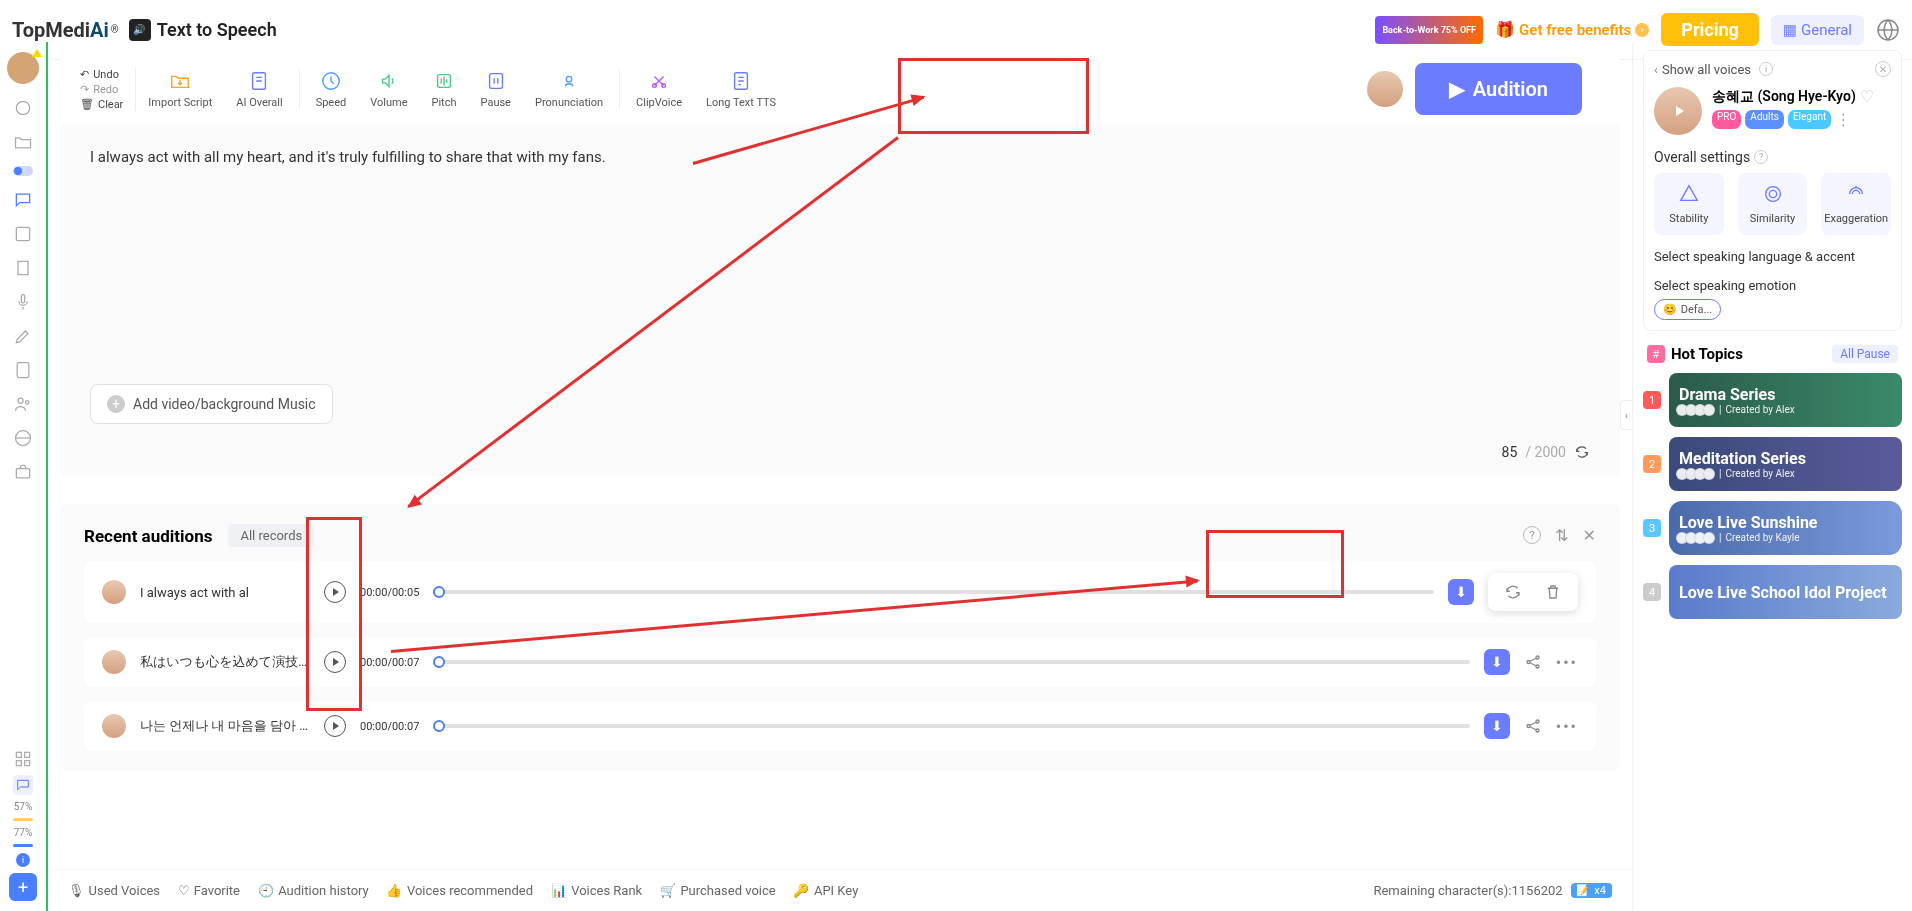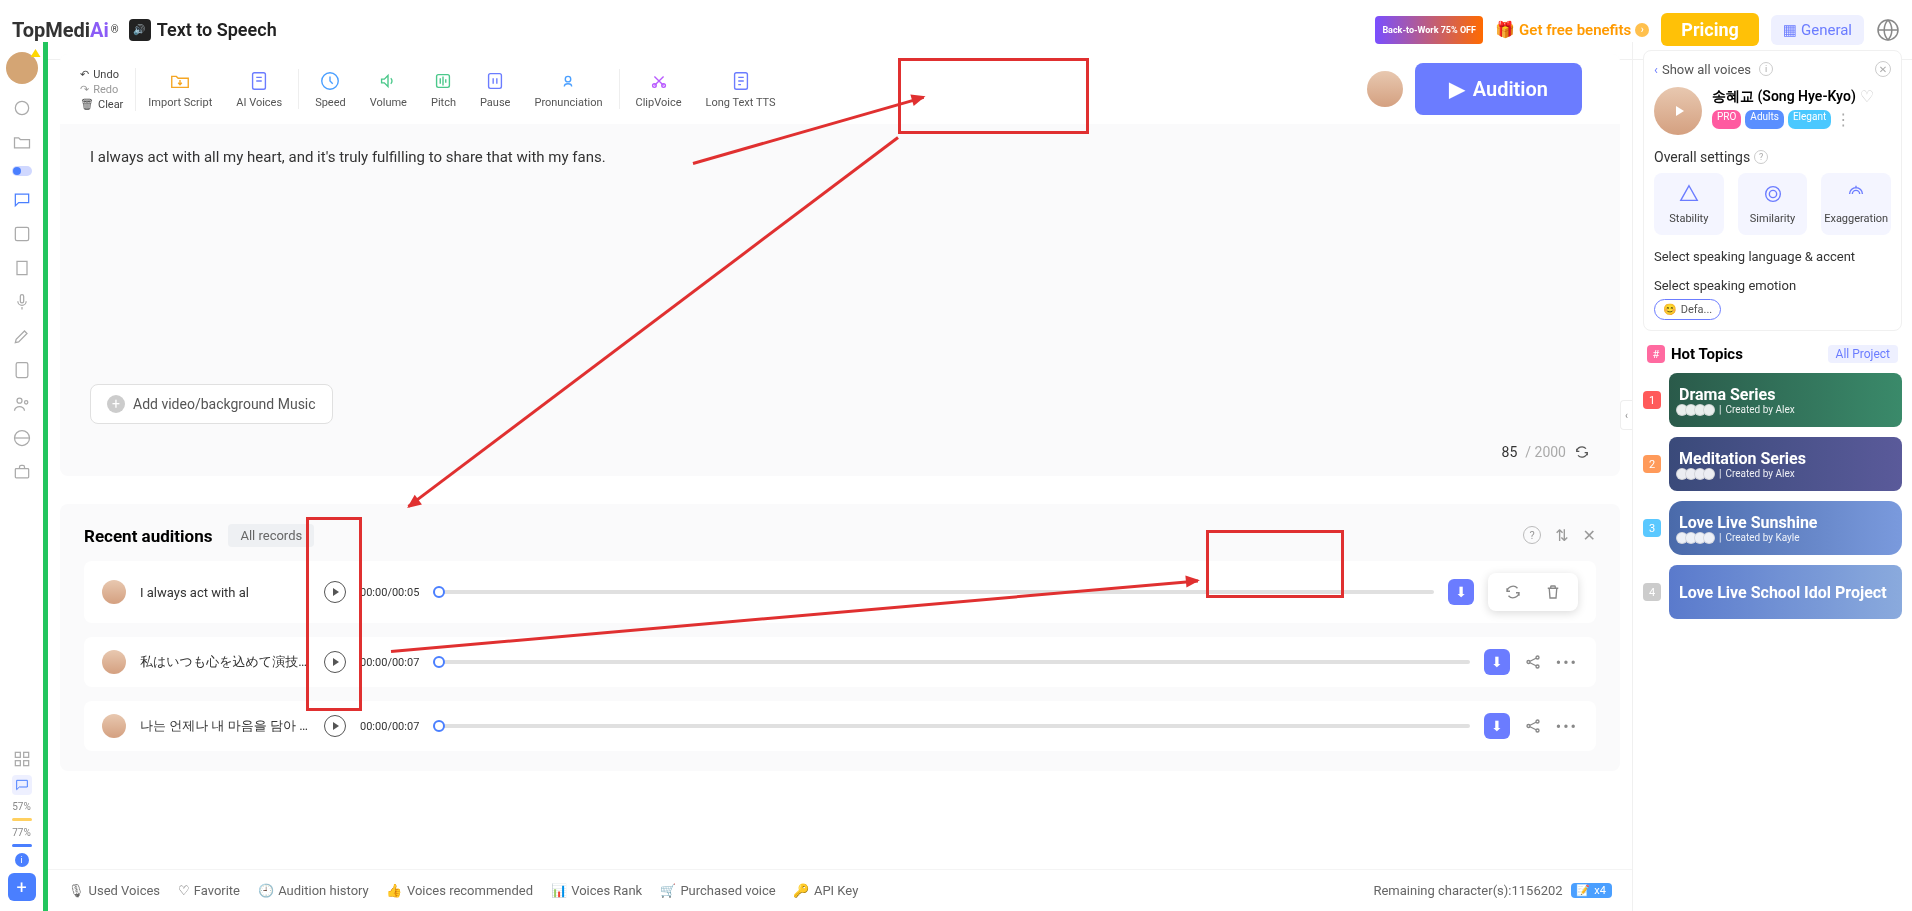--- a/index.html
+++ b/index.html
@@ -2,35 +2,35 @@
 <html><head>
 <meta charset="utf-8">
 <style>
 * { margin: 0; padding: 0; box-sizing: border-box; font-family: -apple-system, BlinkMacSystemFont, "Segoe UI", Roboto, sans-serif; }
 body { background: #fff; width: 1912px; height: 911px; position: relative; }
 
 
 .top-header { height: 60px; display: flex; align-items: center; padding: 0 12px; border-bottom: 1px solid #f0f0f0; }
 .logo { font-weight: 700; font-size: 20px; color: #333; display: flex; align-items: center; }
 .logo sup { font-size: 10px; font-weight: 400; margin-left: 2px; }
-.logo .ai { color: #8b5cf6; }
+.logo .ai { color: #0c4a6e; }
 .page-title-box { margin-left: 10px; display: flex; align-items: center; gap: 6px; }
 .page-title-icon { width: 22px; height: 22px; background: #222; border-radius: 4px; display: flex; align-items: center; justify-content: center; color: #fff; font-size: 10px; }
 .page-title { font-weight: 600; font-size: 18px; color: #222; }
 .header-right { margin-left: auto; display: flex; align-items: center; gap: 12px; }
 .promo-banner { width: 108px; height: 28px; background: linear-gradient(90deg, #7a4fff, #ff6a00); border-radius: 4px; display: flex; align-items: center; justify-content: center; color: #fff; font-size: 9px; font-weight: 700; }
 .free-benefits { color: #ff9a00; font-weight: 600; font-size: 15px; display: flex; align-items: center; gap: 4px; }
 .free-benefits .gift { font-size: 16px; }
 .free-benefits .arrow { background: #ffc04d; border-radius: 50%; width: 14px; height: 14px; display: inline-flex; align-items: center; justify-content: center; color: #fff; font-size: 10px; }
 .pricing-btn { background: #ffc107; color: #fff; font-weight: 700; font-size: 18px; padding: 6px 20px; border-radius: 6px; border: none; }
 .general-btn { background: #eef0ff; color: #6b7cff; border: none; border-radius: 6px; padding: 6px 12px; font-size: 15px; display: flex; align-items: center; gap: 4px; }
 .globe-icon { width: 24px; height: 24px; color: #888; }
 
 
-.left-sidebar { position: absolute; left: 0; top: 42px; width: 48px; height: calc(100% - 42px); background: #fff; display: flex; flex-direction: column; align-items: center; padding-top: 10px; gap: 14px; border-right: 5px solid #22c55e; }
+.left-sidebar { position: absolute; left: 0; top: 42px; width: 48px; height: calc(100% - 42px); background: #fff; display: flex; flex-direction: column; align-items: center; padding-top: 10px; gap: 14px; border-right: 2px solid #22c55e; }
 .avatar-small { width: 32px; height: 32px; border-radius: 50%; background: #d4a574; position: relative; }
 .avatar-small::after { content: ''; position: absolute; top: -3px; right: -3px; width: 10px; height: 8px; background: #ffd700; clip-path: polygon(50% 0, 100% 100%, 0 100%); }
 .side-icon { width: 20px; height: 20px; color: #aaa; cursor: pointer; }
 .side-icon.active { color: #4a7fff; }
 .sidebar-bottom { margin-top: auto; display: flex; flex-direction: column; align-items: center; gap: 6px; padding-bottom: 10px; font-size: 10px; color: #888; }
 .progress-bar-mini { width: 20px; height: 3px; border-radius: 2px; }
 .add-btn { width: 28px; height: 28px; background: #4a7fff; border-radius: 6px; color: #fff; display: flex; align-items: center; justify-content: center; font-size: 18px; }
 
 
 .main-area { position: absolute; left: 48px; top: 42px; right: 280px; bottom: 42px; padding: 12px; overflow-y: auto; }
@@ -232,21 +232,21 @@
             <path d="M3 7h5l2 2h11v10H3z"></path>
             <path d="M12 11v5m-2-2l2 2 2-2"></path>
           </svg>
           <span>Import Script</span>
         </div>
       <div class="tool-item">
           <svg viewBox="0 0 24 24" fill="none" stroke="#6b7cff" stroke-width="1.5">
             <rect x="5" y="3" width="14" height="18" rx="2"></rect>
             <path d="M9 8h6M9 12h6"></path>
           </svg>
-          <span>AI Voices</span>
+          <span>AI Overall</span>
         </div>
       <div class="tool-divider"></div>
       <div class="tool-item">
           <svg viewBox="0 0 24 24" fill="none" stroke="#4a9fff" stroke-width="1.5">
             <circle cx="12" cy="12" r="9"></circle>
             <path d="M12 7v5l3 3"></path>
           </svg>
           <span>Speed</span>
         </div>
       <div class="tool-item">
@@ -438,21 +438,21 @@
     </div>
     <div class="select-label">Select speaking language &amp; accent</div>
     <div class="select-label">Select speaking emotion</div>
     <div class="emotion-pill">😊 <span>Defa...</span></div>
   </div>
 
   <div>
     <div class="hot-topics-header">
       <div class="hot-badge">#</div>
       <span class="hot-title">Hot Topics</span>
-      <span class="all-topics">All Project</span>
+      <span class="all-topics">All Pause</span>
     </div>
     <div class="topic-row">
       <div class="topic-num n1">1</div>
       <div class="topic-card t1">
         <div class="topic-title">Drama Series</div>
         <div class="topic-by"><div class="mini-avatars">
               <span></span>
               <span></span>
               <span></span>
               <span></span>

